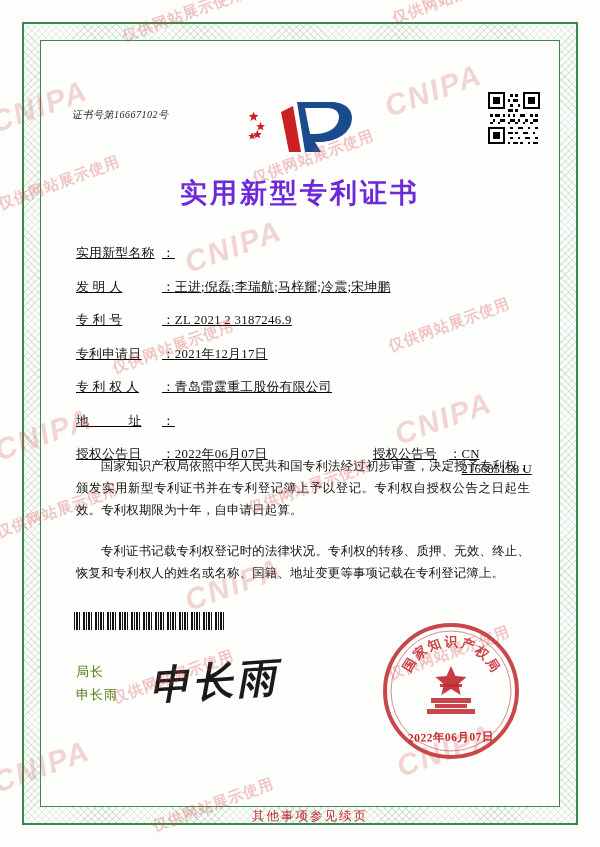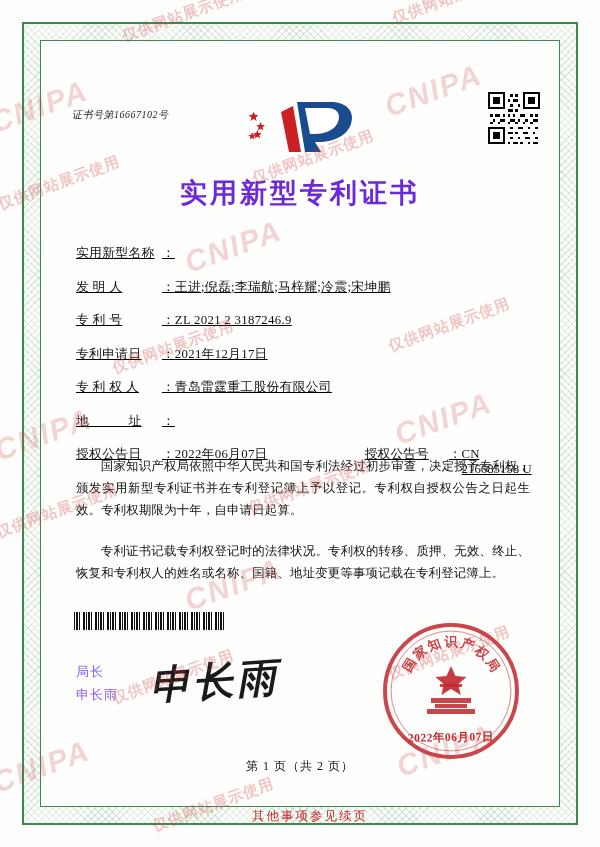--- a/index.html
+++ b/index.html
@@ -147,21 +147,21 @@
     flex: 1 1 auto;
     letter-spacing: 0.3px;
   }
   .row.dual .value {
     flex: 0 0 auto;
     min-width: 190px;
   }
   .row.dual .label2 {
     width: 80px;
     flex: 0 0 80px;
-    text-align: left;
+    text-align: center;
     padding-right: 4px;
   }
   .row.dual .value2 {
     flex: 1 1 auto;
   }
   
   .para {
     position: absolute;
     left: 36px;
     right: 30px;
@@ -186,21 +186,21 @@
         #111 0 1px, #fff 1px 2px, #111 2px 4px, #fff 4px 5px,
         #111 5px 6px, #fff 6px 9px, #111 9px 11px, #fff 11px 12px);
   }
   
   .sig-labels {
     position: absolute;
     left: 36px;
     top: 620px;
     font-size: 13px;
     line-height: 23px;
-    color: #8b5cf6;
+    color: #4d7c0f;
     letter-spacing: 1px;
   }
   .sig-hand {
     position: absolute;
     left: 110px;
     top: 614px;
     font-size: 40px;
     font-family: "Liberation Serif", serif;
     font-style: italic;
     font-weight: bold;
@@ -416,21 +416,20 @@
           <text x="73" y="28" text-anchor="middle" transform="rotate(-20 73 73)">知</text>
           <text x="73" y="28" text-anchor="middle" transform="rotate(0 73 73)">识</text>
           <text x="73" y="28" text-anchor="middle" transform="rotate(20 73 73)">产</text>
           <text x="73" y="28" text-anchor="middle" transform="rotate(39 73 73)">权</text>
           <text x="73" y="28" text-anchor="middle" transform="rotate(58 73 73)">局</text>
         </g>
       </svg>
     </div>
     <div class="seal-date">2022年06月07日</div>
 
-    <div class="page-no">第 1 页（共 2 页）</div>
   </div>
 
   <div class="watermarks">
     <div class="wm g" style="left:-14px; top:108px; transform:rotate(-20deg);">CNIPA</div>
     <div class="wm g" style="left:380px; top:92px; transform:rotate(-20deg);">CNIPA</div>
     <div class="wm g" style="left:180px; top:248px; transform:rotate(-20deg);">CNIPA</div>
     <div class="wm g" style="left:-10px; top:436px; transform:rotate(-20deg);">CNIPA</div>
     <div class="wm g" style="left:390px; top:420px; transform:rotate(-20deg);">CNIPA</div>
     <div class="wm g" style="left:180px; top:586px; transform:rotate(-20deg);">CNIPA</div>
     <div class="wm g" style="left:-12px; top:768px; transform:rotate(-20deg);">CNIPA</div>

